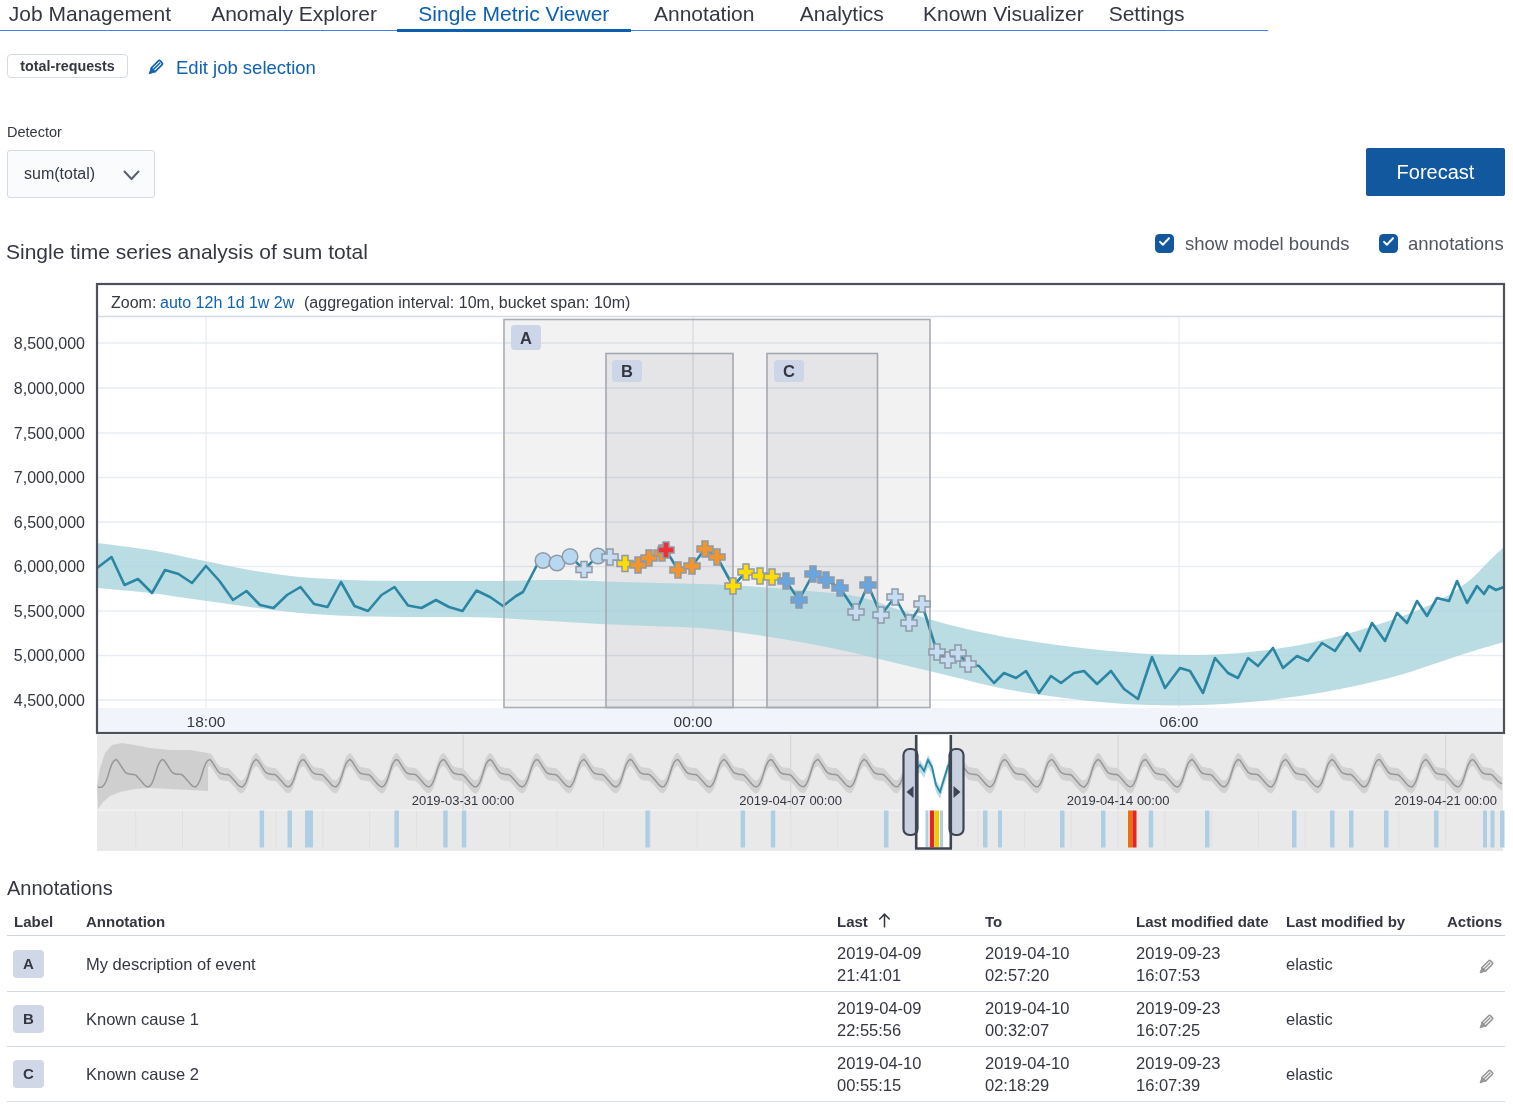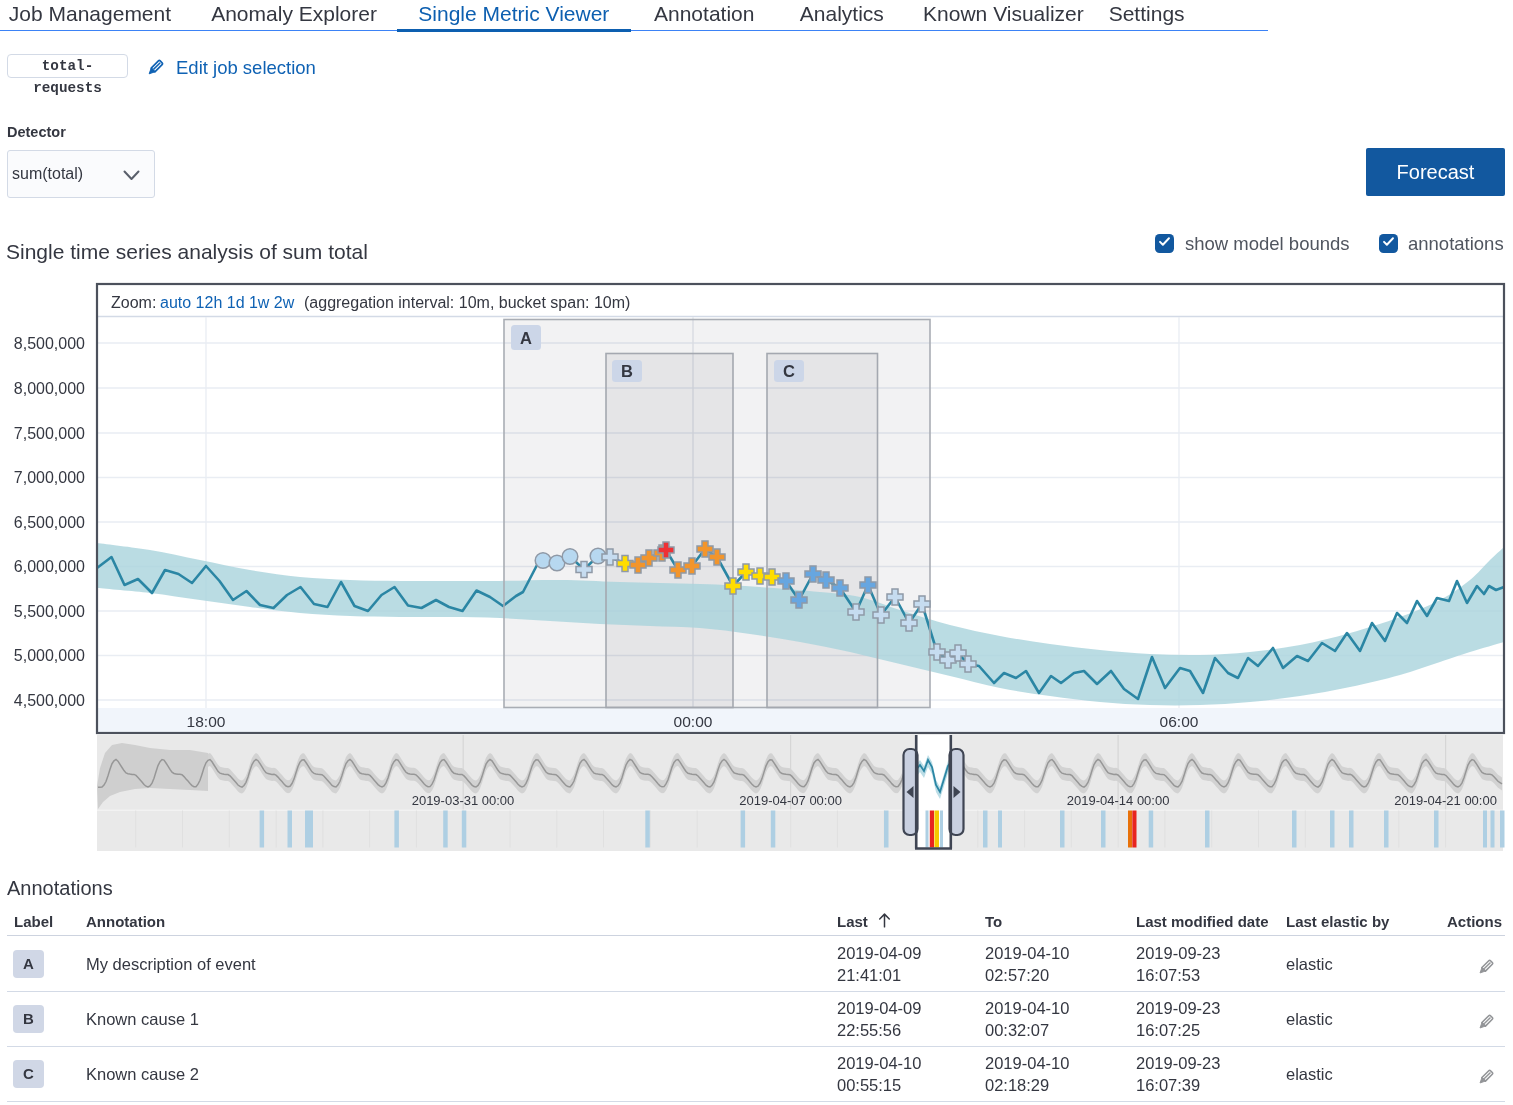--- a/index.html
+++ b/index.html
@@ -1,22 +1,22 @@
 <!DOCTYPE html>
 <html><head><meta charset="utf-8"><style>
 * { margin:0; padding:0; box-sizing:border-box; }
 html,body { width:1513px; height:1105px; background:#fff; font-family:"Liberation Sans",sans-serif; color:#343741; position:relative; overflow:hidden; }
 .tabs { position:absolute; left:0; top:0; width:1268px; height:31px; border-bottom:1px solid #3b82f6; }
 .tabs span { position:absolute; top:2px; font-size:21px; color:#343741; }
 .tabs span.active { color:#0d5fb0; }
 .tabunderline { position:absolute; left:397px; top:29px; width:234px; height:2.5px; background:#0d5fb0; }
-.jobbadge { position:absolute; left:7px; top:54px; width:121px; height:24px; border:1px solid #d3dae6; border-radius:4px; font-size:14.3px; font-weight:bold; text-align:center; line-height:22px;font-family:Liberation Mono, monospace; }
+.jobbadge { position:absolute; left:7px; top:54px; width:121px; height:24px; border:1px solid #d3dae6; border-radius:4px; font-size:14.3px; font-weight:bold; text-align:center; line-height:22px; }
 .editlink { position:absolute; left:176px; top:57px; font-size:18.5px; color:#0f62b4;text-align:right; }
-.detlabel { position:absolute; left:7px; top:124px; font-size:14.5px; font-weight:bold;text-align:center; }
-.select { position:absolute; left:7px; top:150px; width:148px; height:48px; background:#fafbfd; border:1px solid #d3dae6; border-radius:3px; font-size:16px; line-height:46px; padding-left:4px; color:#343741; }
+.detlabel { position:absolute; left:7px; top:124px; font-size:14.5px; font-weight:normal;text-align:center; }
+.select { position:absolute; left:7px; top:150px; width:148px; height:48px; background:#fafbfd; border:1px solid #d3dae6; border-radius:3px; font-size:16px; line-height:46px; padding-left:16px; color:#343741; }
 .forecast { position:absolute; left:1366px; top:148px; width:139px; height:48px; background:#12589f; border-radius:2px; color:#fff; font-size:20px; font-weight:500; text-align:center; line-height:48px; }
 .title { position:absolute; left:6px; top:232px; font-size:21px;margin-top:8px; }
 .cb { position:absolute; width:19px; height:19px; background:#12589f; border-radius:4.5px; text-align:center; line-height:17px; }
 .cblabel { position:absolute; top:233px; font-size:18.5px; color:#50555f; }
 .annhead { position:absolute; left:7px; top:877px; font-size:20px; }
 .th { position:absolute; top:913px; font-size:15px; font-weight:bold; }
 .headline { position:absolute; left:7px; top:935px; width:1498px; height:1px; background:#cdd3df; }
 .rowline { position:absolute; left:7px; width:1498px; height:1px; background:#d3dae6; }
 .badge { position:absolute; left:13px; width:31px; height:28px; background:#d0d7e6; border-radius:4px; font-size:15px; font-weight:bold; text-align:center; line-height:28px; }
 .cell { position:absolute; font-size:16.5px; line-height:22px; }
@@ -227,21 +227,21 @@
 </svg>
 <div class="annhead">Annotations</div>
 <div class="th" style="left:14px">Label</div>
 <div class="th" style="left:86px">Annotation</div>
 <div class="th" style="left:837px">Last</div>
 <svg style="position:absolute;left:876px;top:912px" width="17" height="17" viewBox="0 0 16 16">
     <path fill="none" stroke="#343741" stroke-width="1.4" stroke-linecap="round" stroke-linejoin="round" d="M8 14V2M3.5 6.5 8 2l4.5 4.5"></path>
   </svg>
 <div class="th" style="left:985px">To</div>
 <div class="th" style="left:1136px">Last modified date</div>
-<div class="th" style="left:1286px">Last elastic by</div>
+<div class="th" style="left:1286px">Last modified by</div>
 <div class="th" style="left:1447px">Actions</div>
 <div class="headline"></div>
 <div class="badge" style="top:950px">A</div>
 <div class="cell" style="left:86px;top:953px">My description of event</div>
 <div class="cell" style="left:837px;top:942px">2019-04-09<br>21:41:01</div>
 <div class="cell" style="left:985px;top:942px">2019-04-10<br>02:57:20</div>
 <div class="cell" style="left:1136px;top:942px">2019-09-23<br>16:07:53</div>
 <div class="cell" style="left:1286px;top:953px">elastic</div>
 <svg style="position:absolute;left:1477px;top:957px" width="19" height="19" viewBox="0 0 20 20">
     <g stroke="#939598" stroke-width="1.7" fill="none" stroke-linejoin="round">

